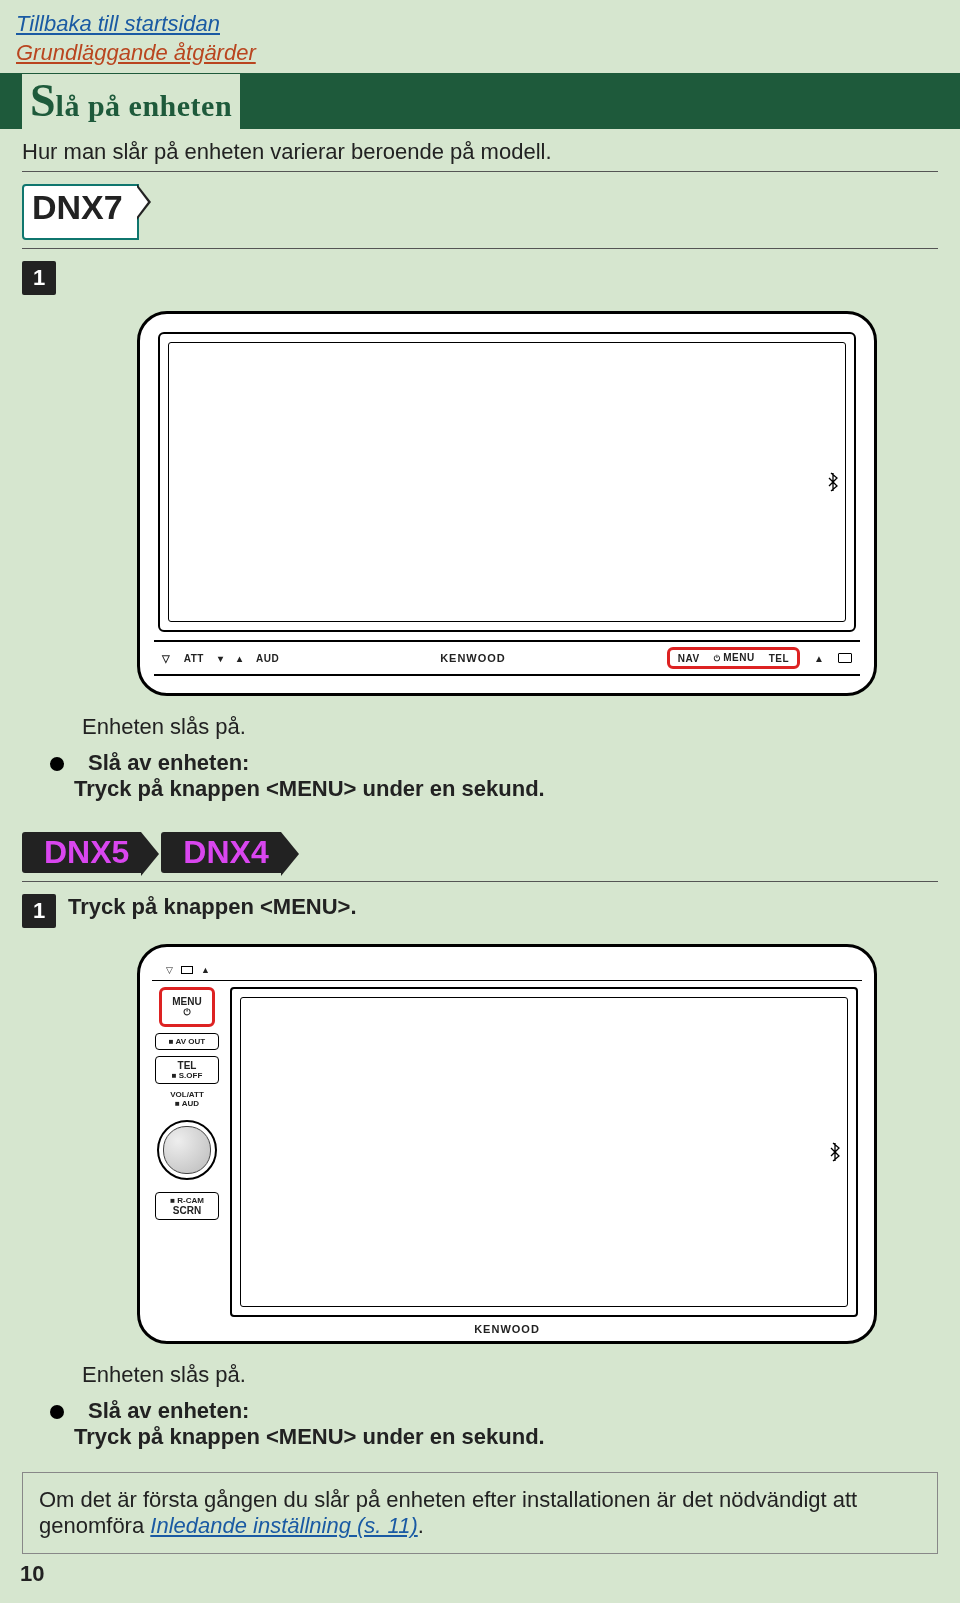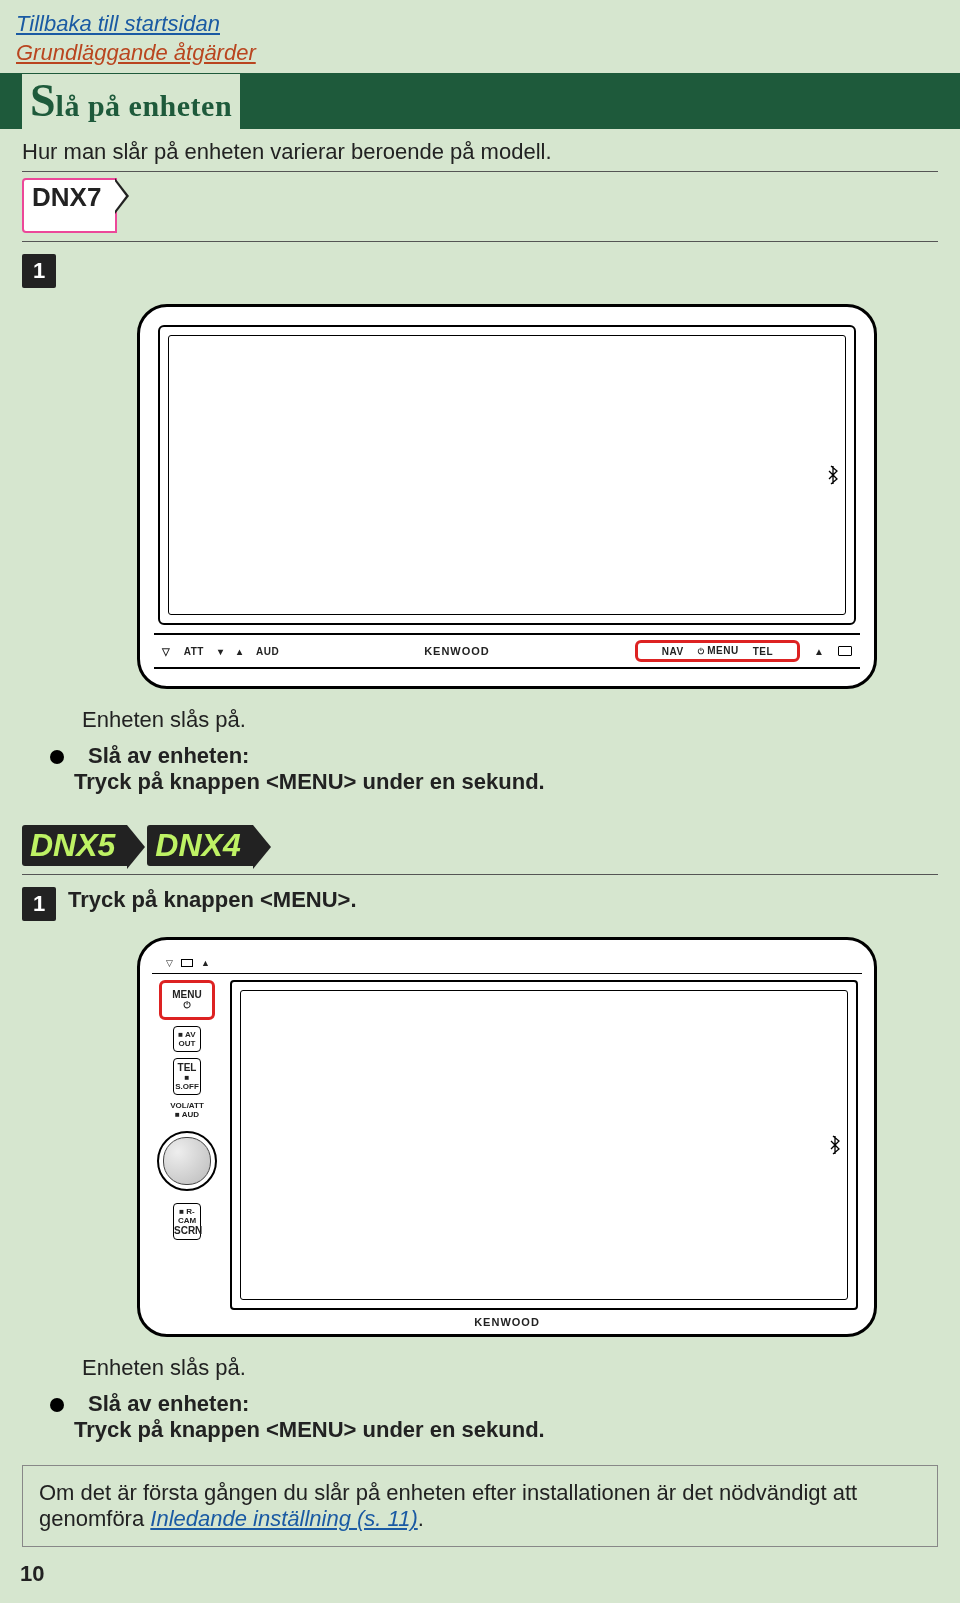--- a/index.html
+++ b/index.html
@@ -52,32 +52,32 @@
     font-weight:bold;
     letter-spacing:0.5px;
   }
   .content {
     padding:10px 22px 0 22px;
     font-size:22px;
   }
   .intro {
     border-bottom:1px solid #555;
     padding-bottom:6px;
-    margin-bottom:6px;
+    margin-bottom:12px;
   }
   .model-tags { display:flex; gap:10px; }
   .tag {
     background:#fff;
-    border:2px solid #ec4899;
+    border:2px solid #0f766e;
     border-radius:4px 0 0 4px;
     position:relative;
     font-family:Arial,sans-serif;
     font-weight:900;
-    font-size:26px;
-    padding:2px 14px 18px 8px;
+    font-size:34px;
+    padding:2px 14px 11px 8px;
   }
   .tag:after {
     content:"";
     position:absolute;
     right:-14px; top:-2px;
     width:0;height:0;
     border-top:18px solid transparent;
     border-bottom:18px solid transparent;
     border-left:14px solid #222;
   }
@@ -147,21 +147,21 @@
     font-family:Arial,sans-serif;
     font-weight:700;
     font-size:10px;
   }
   .btnrow .lbl { letter-spacing:0.5px; }
   .btnrow .spacer { flex:1; }
   .btnrow .kenwood { font-size:11px; letter-spacing:1px; }
   .redbox {
     border:3px solid #d22;
     border-radius:6px;
-    padding:2px 24px;
+    padding:2px 8px;
     display:flex; gap:14px;
     align-items:center;
   }
   .tri { font-size:10px; }
   .para {
     margin:8px 0 4px 60px;
     font-size:22px;
   }
   .bullet {
     margin:10px 0 0 28px;
@@ -172,26 +172,25 @@
     align-items:flex-start;
   }
   .bullet .dot {
     width:14px;height:14px;border-radius:7px;background:#000;margin-top:7px;flex:0 0 14px;
   }
   .sub {
     margin-left:52px;font-size:22px;font-weight:bold;
   }
   .section2-tags { margin-top:30px; margin-bottom:2px; display:flex; gap:20px; padding-left:0; }
   .tag-solid {
-    background:#222;color:#bef264;
+    background:#222;color:#d946ef;
     font-family:Arial,sans-serif;font-weight:900;font-size:32px;
-    padding:2px 12px 2px 8px;
+    padding:2px 12px 2px 22px;
     position:relative;
     border-radius:3px 0 0 3px;
-    font-style:italic;
   }
   .tag-solid:after {
     content:"";
     position:absolute;
     right:-18px;top:0;
     width:0;height:0;
     border-top:22px solid transparent;
     border-bottom:22px solid transparent;
     border-left:18px solid #222;
   }
@@ -212,21 +211,21 @@
     display:flex;flex-direction:column;gap:6px;align-items:center;
     font-size:8px;font-weight:bold;
   }
   .side .menu {
     border:3px solid #d22;border-radius:6px;
     width:56px;height:40px;display:flex;flex-direction:column;align-items:center;justify-content:center;
     font-size:10px;font-weight:900;
   }
   .side .btn {
     border:1.5px solid #000;border-radius:4px;
-    width:28px;padding:3px 0;text-align:center;font-size:8px;
+    width:64px;padding:3px 0;text-align:center;font-size:8px;
   }
   .side .knob {
     width:60px;height:60px;border:2px solid #000;border-radius:30px;margin:6px 0;
     display:flex;align-items:center;justify-content:center;
   }
   .side .knob:before {
     content:"";width:46px;height:46px;border:1px solid #444;border-radius:23px;display:block;
     background:radial-gradient(circle at 30% 30%, #eee, #bbb);
   }
   .df2 .screen2 {

